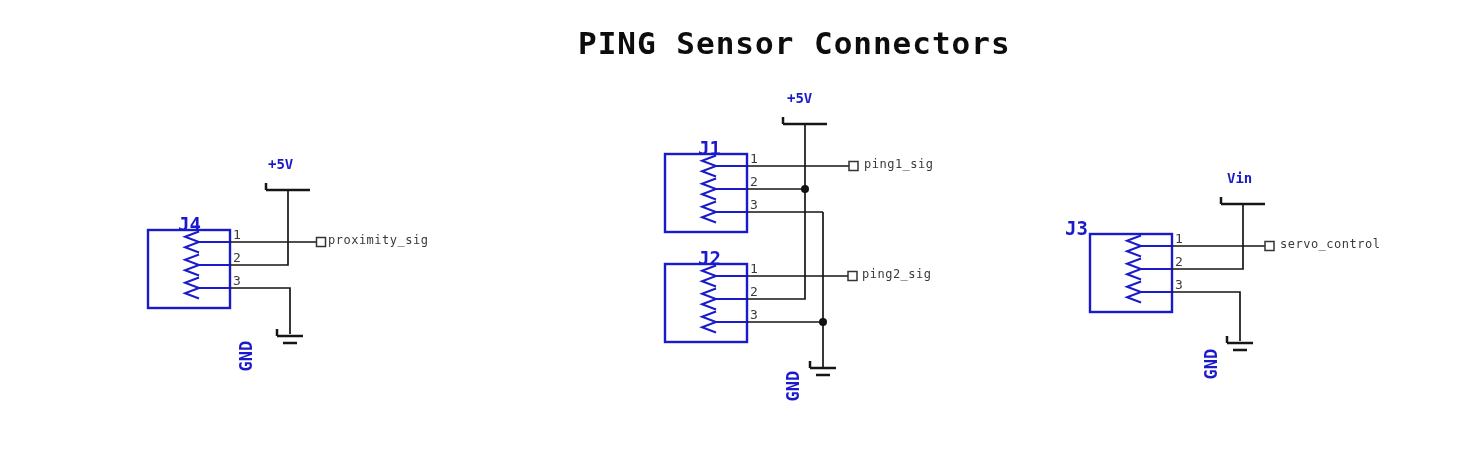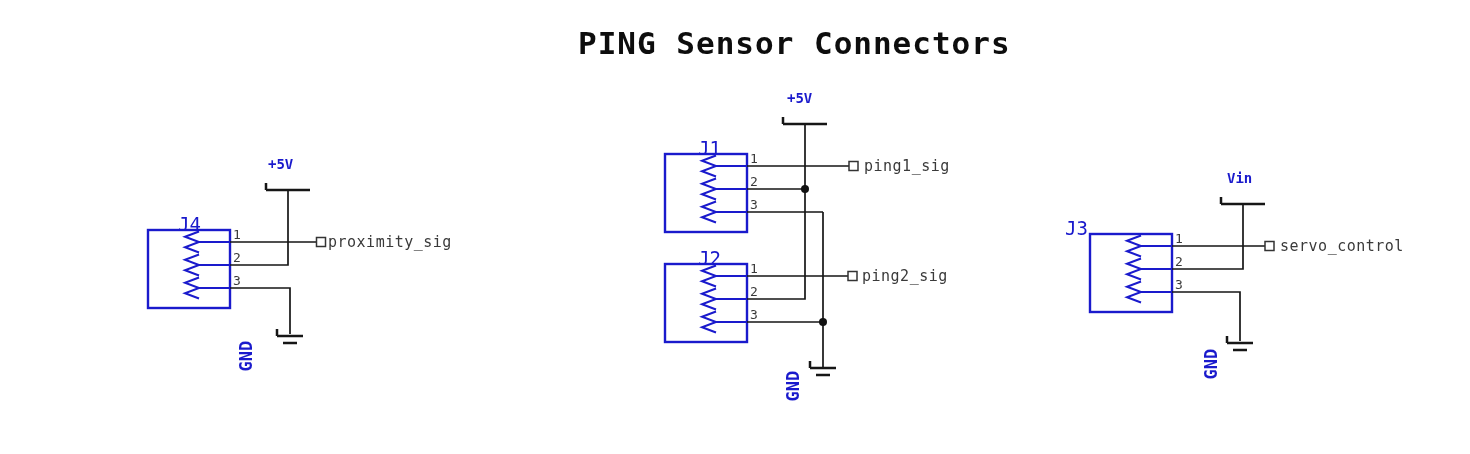--- a/index.html
+++ b/index.html
@@ -2,25 +2,25 @@
 <html><head>
 <meta charset="utf-8">
 <style>
   html,body{margin:0;padding:0;background:#ffffff}
   #schematic{position:relative;width:1470px;height:454px;background:#ffffff;overflow:hidden;
              font-family:"DejaVu Sans Mono", monospace}
   #wires-svg{position:absolute;left:0;top:0}
   .lbl{position:absolute;white-space:nowrap;line-height:1.15}
   .title{font-size:31px;font-weight:bold;color:#0d0d0d;letter-spacing:1px}
   .heading{font-size:29px;font-weight:bold;color:#0d0d0d;letter-spacing:1px}
-  .refdes{font-size:19px;font-weight:normal;color:#1a1acc}
+  .refdes{font-size:19px;font-weight:bold;color:#1a1acc}
   .net{font-size:14px;font-weight:bold;color:#1a1acc}
   .vnet{font-size:17px;font-weight:bold;color:#1a1acc;transform-origin:0 100%;transform:rotate(-90deg)}
   .pin{font-size:13px;color:#3a3a3a}
-  .sig{font-size:15px;color:#3a3a3a;letter-spacing:.5px}
+  .sig{font-size:12px;color:#3a3a3a;letter-spacing:.5px}
 </style>
 </head>
 <body>
 
 <div id="schematic">
 
   <svg id="wires-svg" width="1470" height="454" viewBox="0 0 1470 454">
 
     <g stroke="#1a1acc" fill="none">
       <rect x="148" y="230" width="82" height="78" stroke-width="2.4"></rect>

